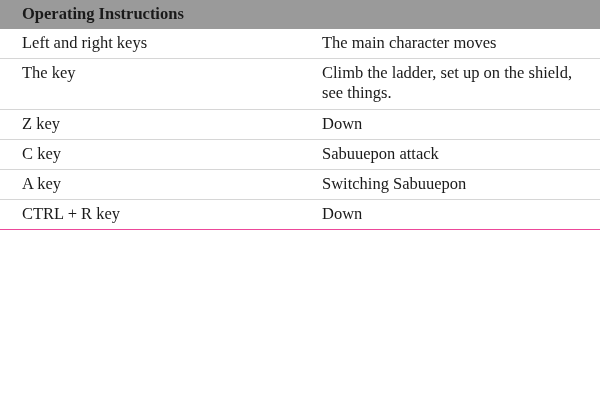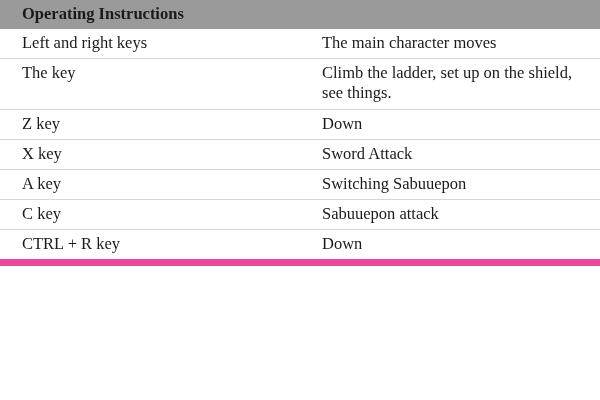--- a/index.html
+++ b/index.html
@@ -47,21 +47,21 @@
     width: 240px;
     border-right: 1px solid #c9c9c9;
   }
   .col-desc {
     width: 360px;
   }
   tbody tr {
     border-bottom: 1px solid #d6d6d6;
   }
   tbody tr:last-child {
-    border-bottom: 7px solid #ec4899;
+    border-bottom: 1px solid #ec4899;
   }
   td.col-key {
     border-right: 1px solid #c9c9c9;
   }
   .row-tall td {
     padding-top: 5px;
     padding-bottom: 6px;
   }
 </style>
 </head>
@@ -81,30 +81,26 @@
       </tr>
       <tr class="row-tall">
         <td class="col-key">The key</td>
         <td class="col-desc">Climb the ladder, set up on the shield, see things.</td>
       </tr>
       <tr>
         <td class="col-key">Z key</td>
         <td class="col-desc">Down</td>
       </tr>
       <tr>
-        <td class="col-key">X key</td>
-        <td class="col-desc">Sword Attack</td>
+        <td class="col-key">C key</td>
+        <td class="col-desc">Sabuuepon attack</td>
       </tr>
       <tr>
         <td class="col-key">A key</td>
         <td class="col-desc">Switching Sabuuepon</td>
-      </tr>
-      <tr>
-        <td class="col-key">C key</td>
-        <td class="col-desc">Sabuuepon attack</td>
       </tr>
       <tr>
         <td class="col-key">CTRL + R key</td>
         <td class="col-desc">Down</td>
       </tr>
     </tbody>
   </table>
 </div>
 
 </body></html>

